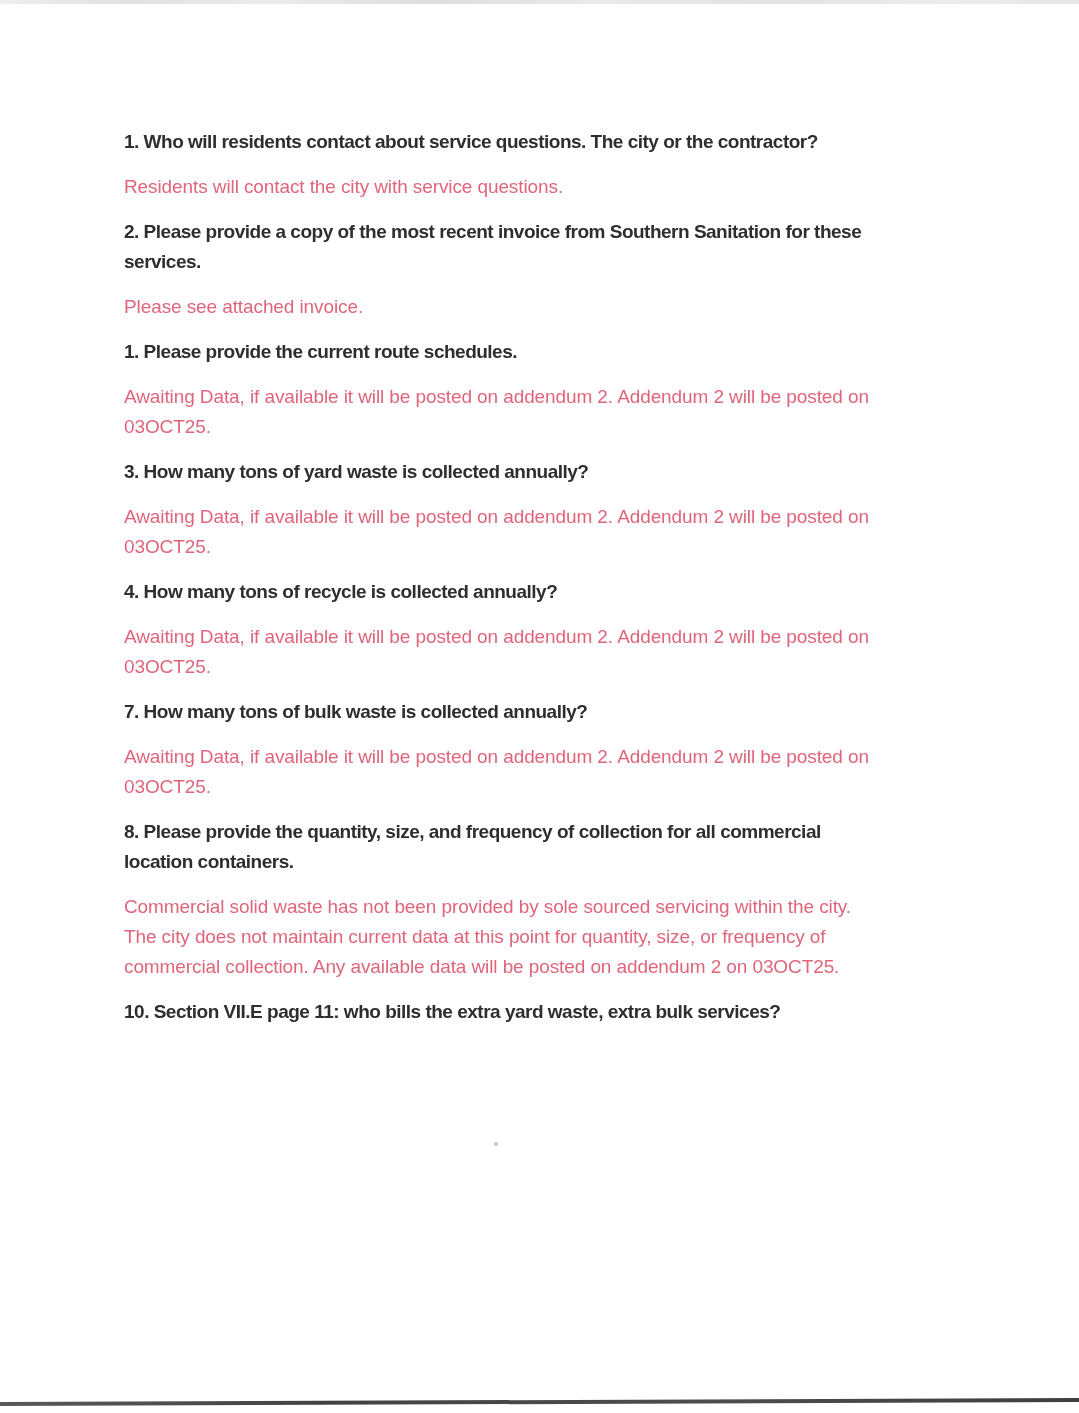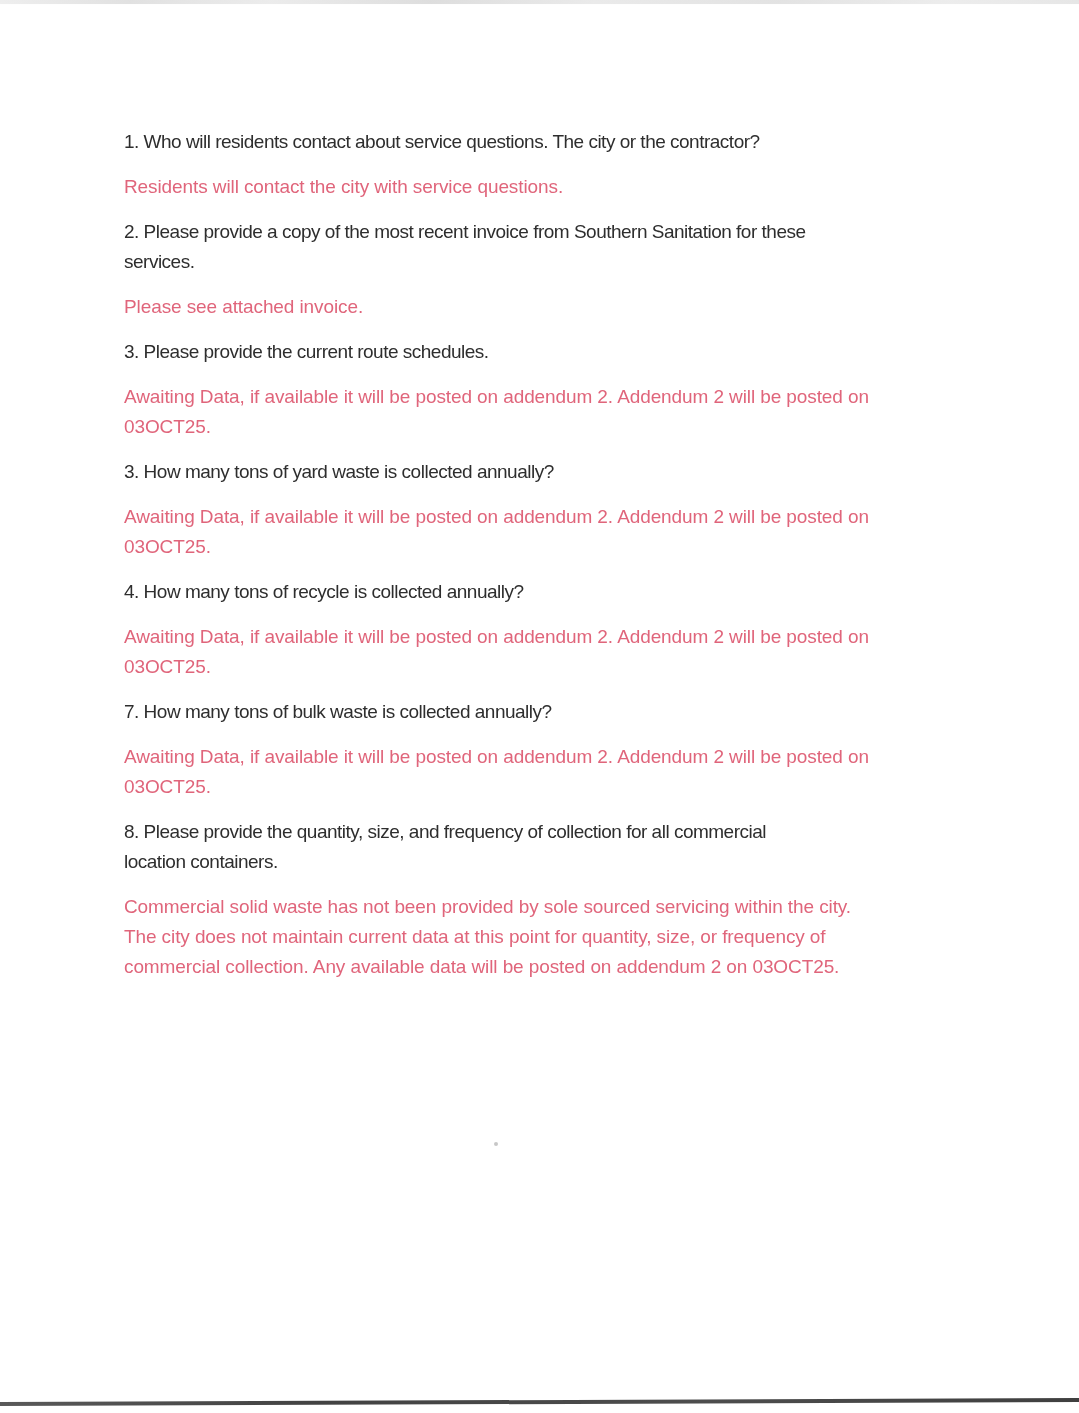--- a/index.html
+++ b/index.html
@@ -60,21 +60,21 @@
     width: 900px;
   }
   .content p {
     margin: 0 0 15px 0;
     font-size: 19px;
     line-height: 30px;
     white-space: pre;
   }
   p.question {
     color: var(--question-color, #2e2e2e);
-    font-weight: 400;
+    font-weight: 700;
     letter-spacing: -0.5px;
   }
   p.answer {
     color: var(--answer-color, #e0657b);
     font-weight: 400;
     letter-spacing: -0.1px;
   }
   .emph {
     font-style: italic;
     text-decoration: underline;
@@ -85,33 +85,34 @@
 <body>
 
 <div class="page">
   <div class="scan-top"></div>
   <main class="content">
       <p class="question"><span>1. Who will residents contact about service questions. The city or the contractor?</span></p>
       <p class="answer"><span>Residents will contact the city with service questions.</span></p>
       <p class="question"><span>2. Please provide a copy of the most recent invoice from Southern Sanitation for these
 services.</span></p>
       <p class="answer"><span>Please see attached invoice.</span></p>
-      <p class="question"><span>3. Please provide the current route schedules.</span></p>
+      <p class="question"><span>1. Please provide the current route schedules.</span></p>
       <p class="answer"><span>Awaiting Data, if available it will be posted on addendum 2. Addendum 2 will be posted on
 03OCT25.</span></p>
       <p class="question"><span>3. How many tons of yard waste is collected annually?</span></p>
       <p class="answer"><span>Awaiting Data, if available it will be posted on addendum 2. Addendum 2 will be posted on
 03OCT25.</span></p>
       <p class="question"><span>4. How many tons of recycle is collected annually?</span></p>
       <p class="answer"><span>Awaiting Data, if available it will be posted on addendum 2. Addendum 2 will be posted on
 03OCT25.</span></p>
       <p class="question"><span>7. How many tons of bulk waste is collected annually?</span></p>
       <p class="answer"><span>Awaiting Data, if available it will be posted on addendum 2. Addendum 2 will be posted on
 03OCT25.</span></p>
       <p class="question"><span>8. Please provide the quantity, size, and frequency of collection for all commercial
 location containers.</span></p>
       <p class="answer"><span>Commercial solid waste has not been provided by sole sourced servicing within the city.
 The city does not maintain current data at this point for quantity, size, or frequency of
 commercial collection. Any available data will be posted on addendum 2 on 03OCT25.</span></p>
+      <p class="question"><span>10. Section VII.E page 11: who bills the extra yard waste, extra bulk services?</span></p>
     </main>
   <div class="scan-dot"></div>
   <div class="scan-bottom"></div>
 </div>
 
 </body></html>

